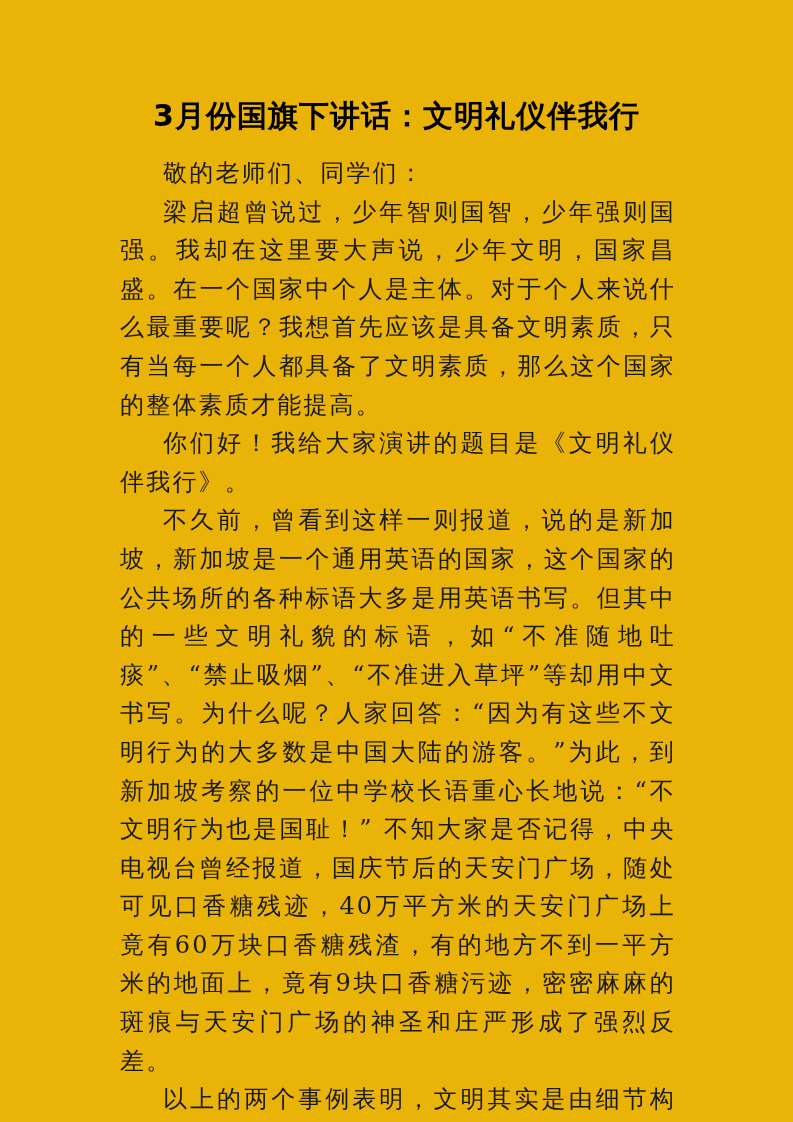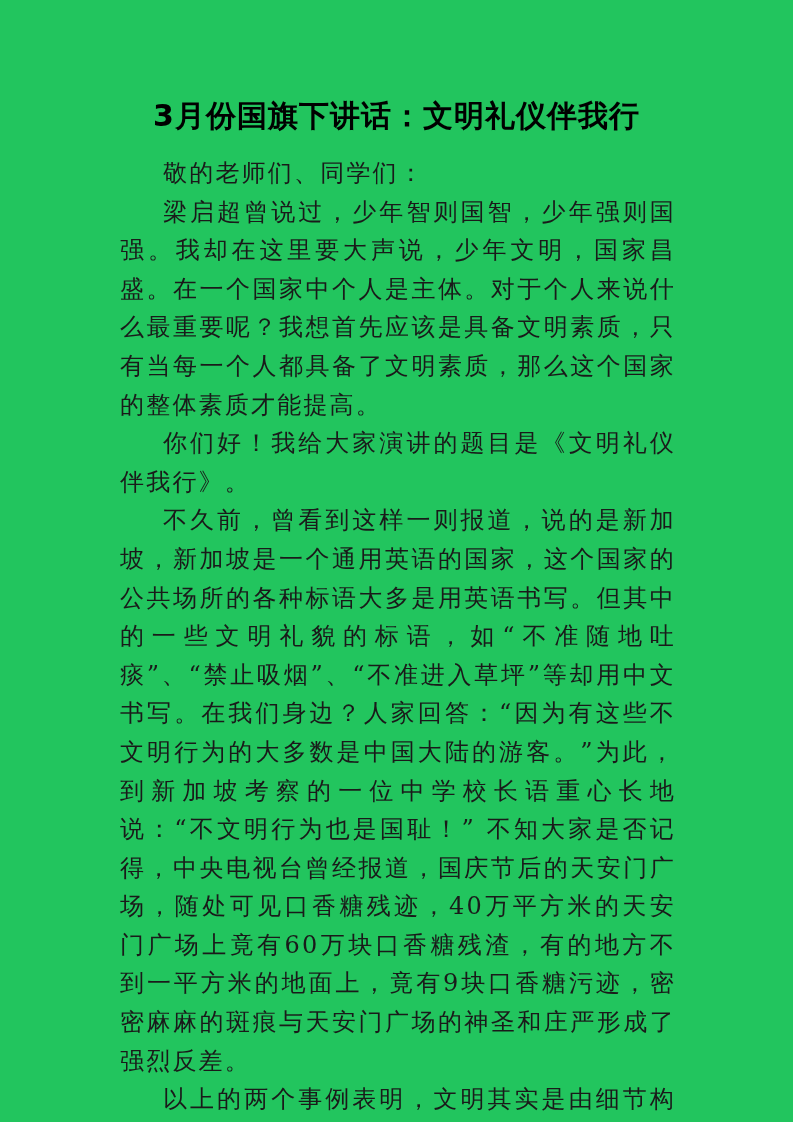--- a/index.html
+++ b/index.html
@@ -14,21 +14,21 @@
       overflow: hidden;
       font-family: "DejaVu Serif", "Liberation Serif", serif;
       color: #111111;
     }
     .page {
       position: absolute;
       left: 0;
       top: 0;
       width: 793px;
       height: 1122px;
-      background: #22c55e;
+      background: #eab308;
     }
     .title {
       position: absolute;
       left: 0;
       top: 96px;
       width: 793px;
       text-align: center;
       font-family: "DejaVu Sans", "Liberation Sans", sans-serif;
       font-weight: bold;
       font-size: 30px;
@@ -58,16 +58,16 @@
 </head>
 <body>
 
 <div class="page">
   <h1 class="title">3月份国旗下讲话：文明礼仪伴我行</h1>
 
   <div class="body-text">
     <p class="para">敬的老师们、同学们：</p>
     <p class="para">梁启超曾说过，少年智则国智，少年强则国强。我却在这里要大声说，少年文明，国家昌盛。在一个国家中个人是主体。对于个人来说什么最重要呢？我想首先应该是具备文明素质，只有当每一个人都具备了文明素质，那么这个国家的整体素质才能提高。</p>
     <p class="para">你们好！我给大家演讲的题目是《文明礼仪伴我行》。</p>
-    <p class="para">不久前，曾看到这样一则报道，说的是新加坡，新加坡是一个通用英语的国家，这个国家的公共场所的各种标语大多是用英语书写。但其中的一些文明礼貌的标语，如“不准随地吐痰”、“禁止吸烟”、“不准进入草坪”等却用中文书写。在我们身边？人家回答：“因为有这些不文明行为的大多数是中国大陆的游客。”为此，到新加坡考察的一位中学校长语重心长地说：“不文明行为也是国耻！” 不知大家是否记得，中央电视台曾经报道，国庆节后的天安门广场，随处可见口香糖残迹，40万平方米的天安门广场上竟有60万块口香糖残渣，有的地方不到一平方米的地面上，竟有9块口香糖污迹，密密麻麻的斑痕与天安门广场的神圣和庄严形成了强烈反差。</p>
+    <p class="para">不久前，曾看到这样一则报道，说的是新加坡，新加坡是一个通用英语的国家，这个国家的公共场所的各种标语大多是用英语书写。但其中的一些文明礼貌的标语，如“不准随地吐痰”、“禁止吸烟”、“不准进入草坪”等却用中文书写。为什么呢？人家回答：“因为有这些不文明行为的大多数是中国大陆的游客。”为此，到新加坡考察的一位中学校长语重心长地说：“不文明行为也是国耻！” 不知大家是否记得，中央电视台曾经报道，国庆节后的天安门广场，随处可见口香糖残迹，40万平方米的天安门广场上竟有60万块口香糖残渣，有的地方不到一平方米的地面上，竟有9块口香糖污迹，密密麻麻的斑痕与天安门广场的神圣和庄严形成了强烈反差。</p>
     <p class="para">以上的两个事例表明，文明其实是由细节构成的，反思我们的所作所为可见文明离我们还有一段距离。在我们身边，</p>
   </div>
 </div>
 
 </body></html>

